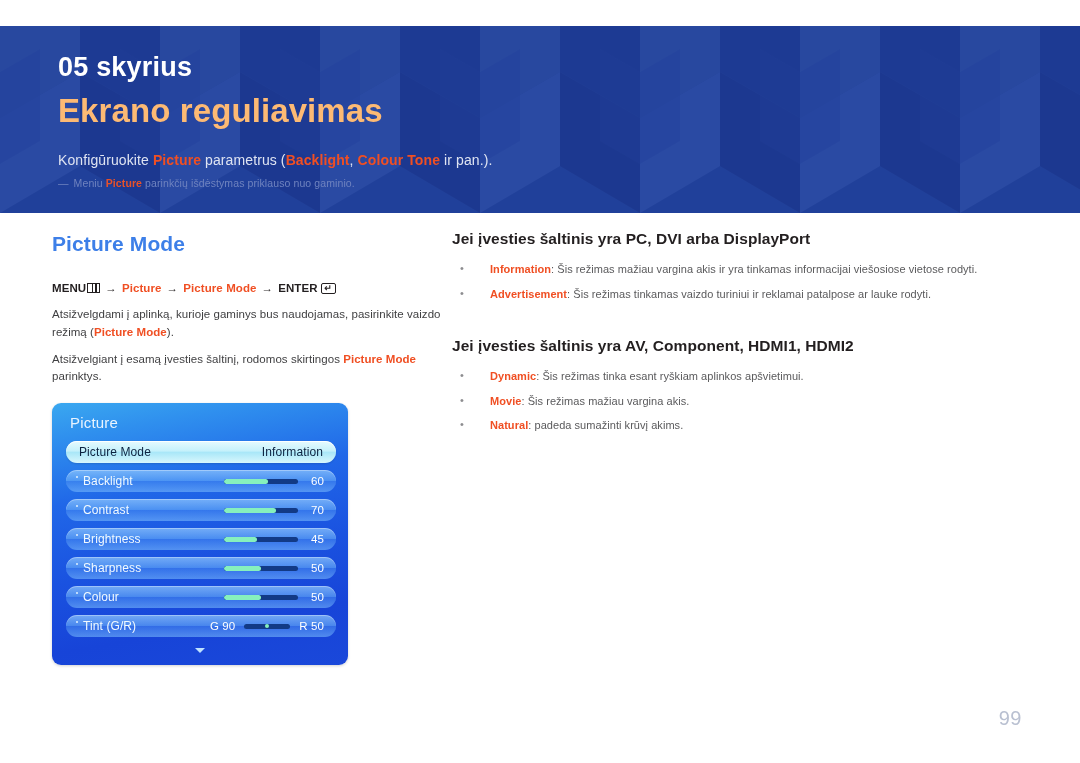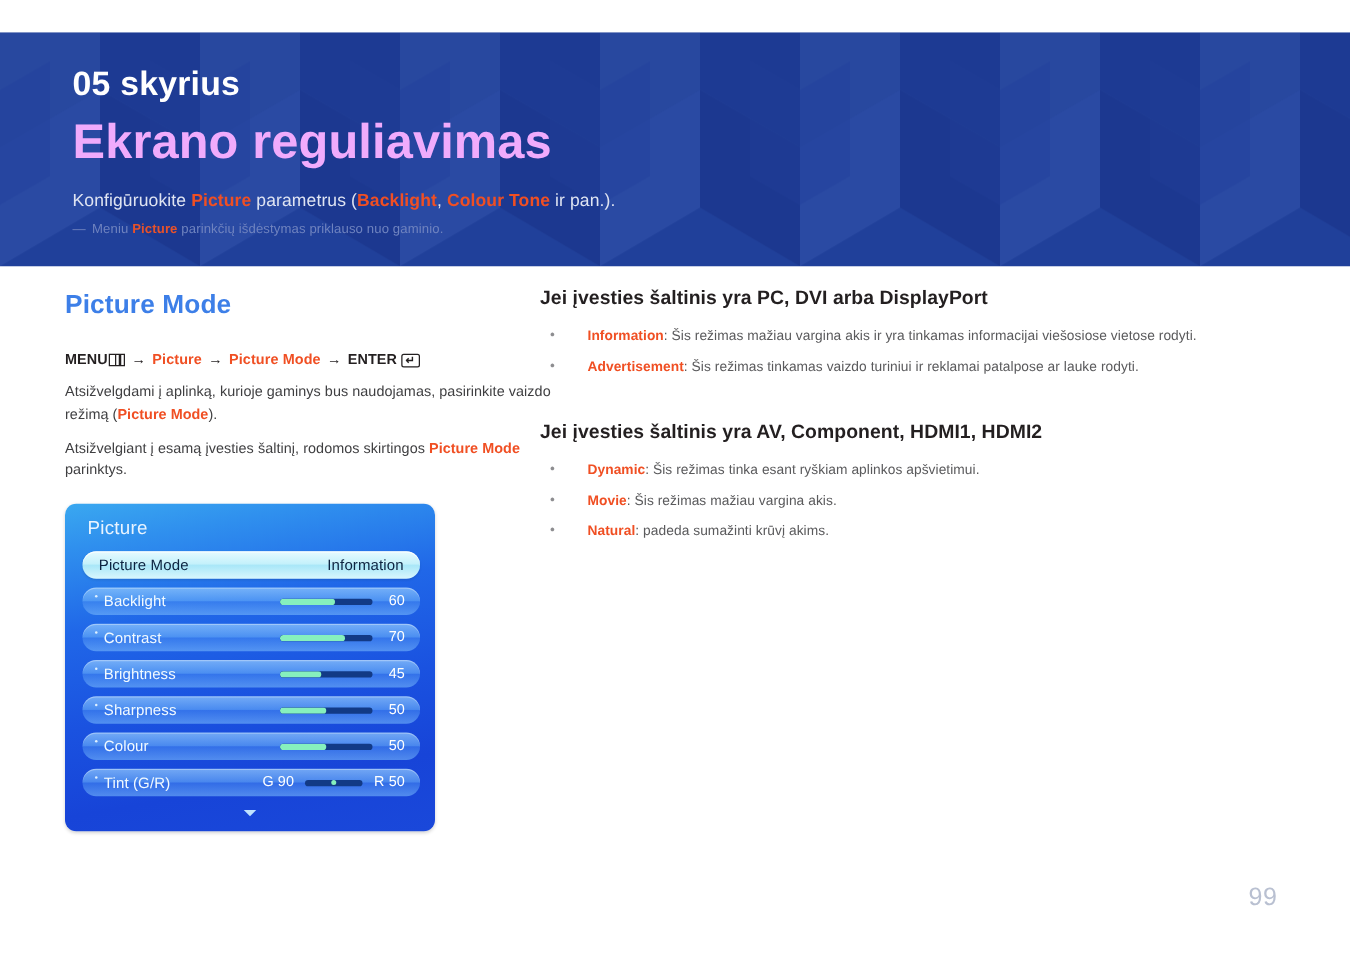--- a/index.html
+++ b/index.html
@@ -48,23 +48,23 @@
     top: 26px;
     font-size: 27px;
     font-weight: bold;
     color: #ffffff;
     letter-spacing: 0.2px;
   }
   .chapter-title {
     position: absolute;
     left: 0;
     top: 66px;
-    font-size: 39px;
+    font-size: 33px;
     font-weight: bold;
-    color: #f0abfc;
+    color: #fdba74;
     letter-spacing: 0.1px;
   }
   .banner-desc {
     position: absolute;
     left: 0;
     top: 126px;
     font-size: 14px;
     color: #dfe4f2;
     letter-spacing: 0.1px;
   }
@@ -82,21 +82,21 @@
 
   
   .col-left {
     position: absolute;
     left: 52px;
     top: 232px;
     width: 390px;
   }
   .col-right {
     position: absolute;
-    left: 432px;
+    left: 452px;
     top: 230px;
     width: 580px;
   }
 
   .section-heading {
     font-size: 21px;
     font-weight: bold;
     color: #3d7fe8;
     margin: 0 0 26px 0;
     letter-spacing: 0.1px;

